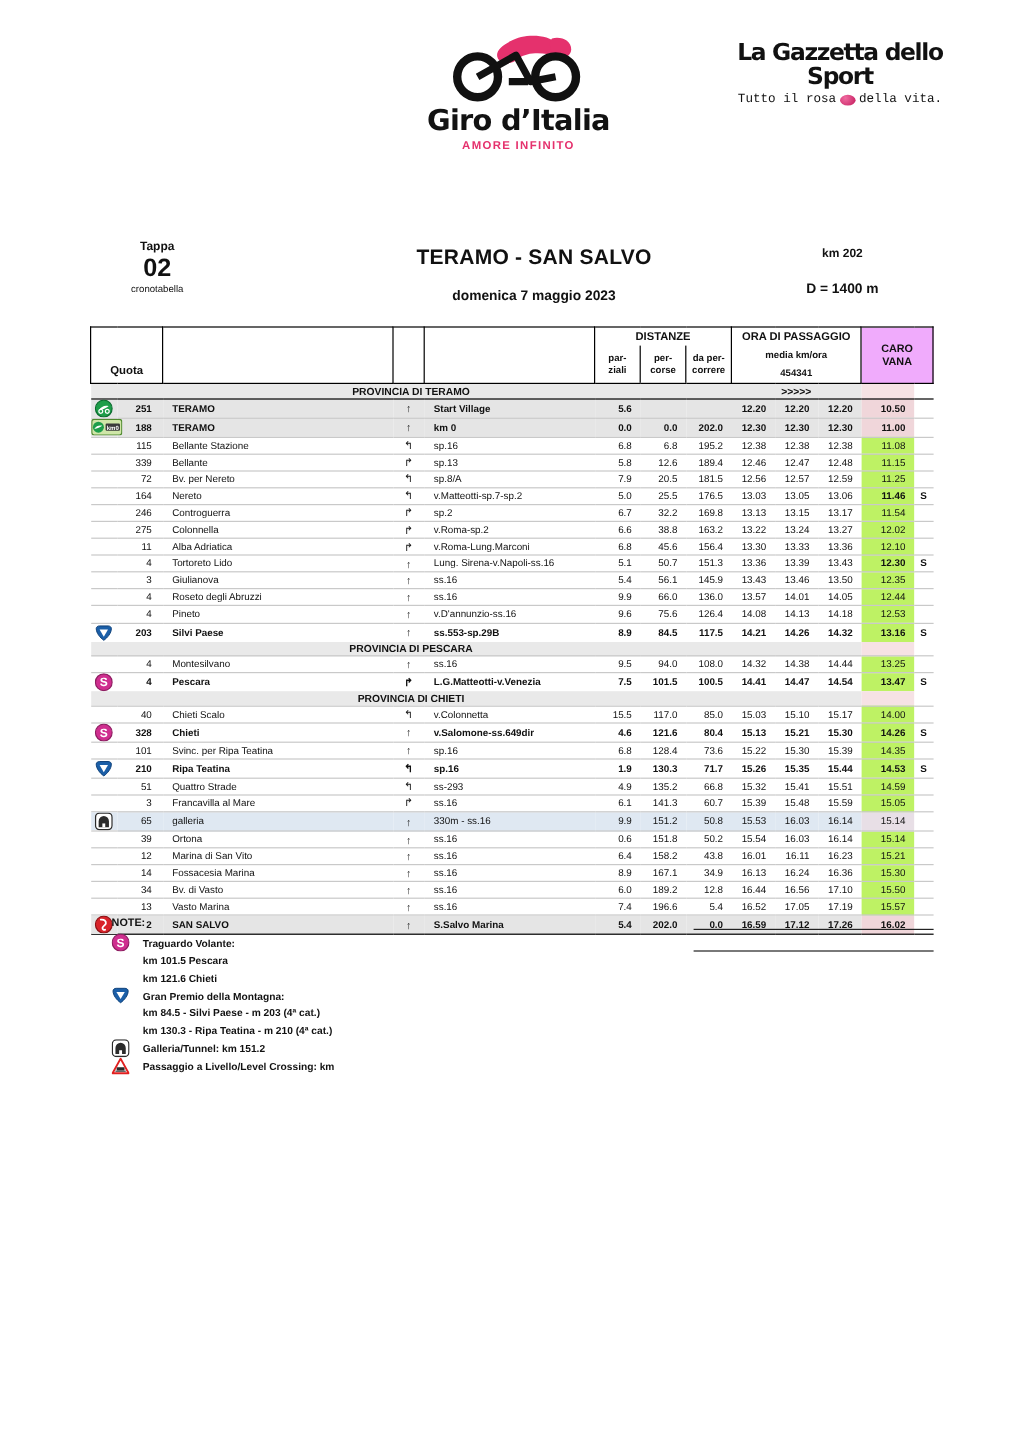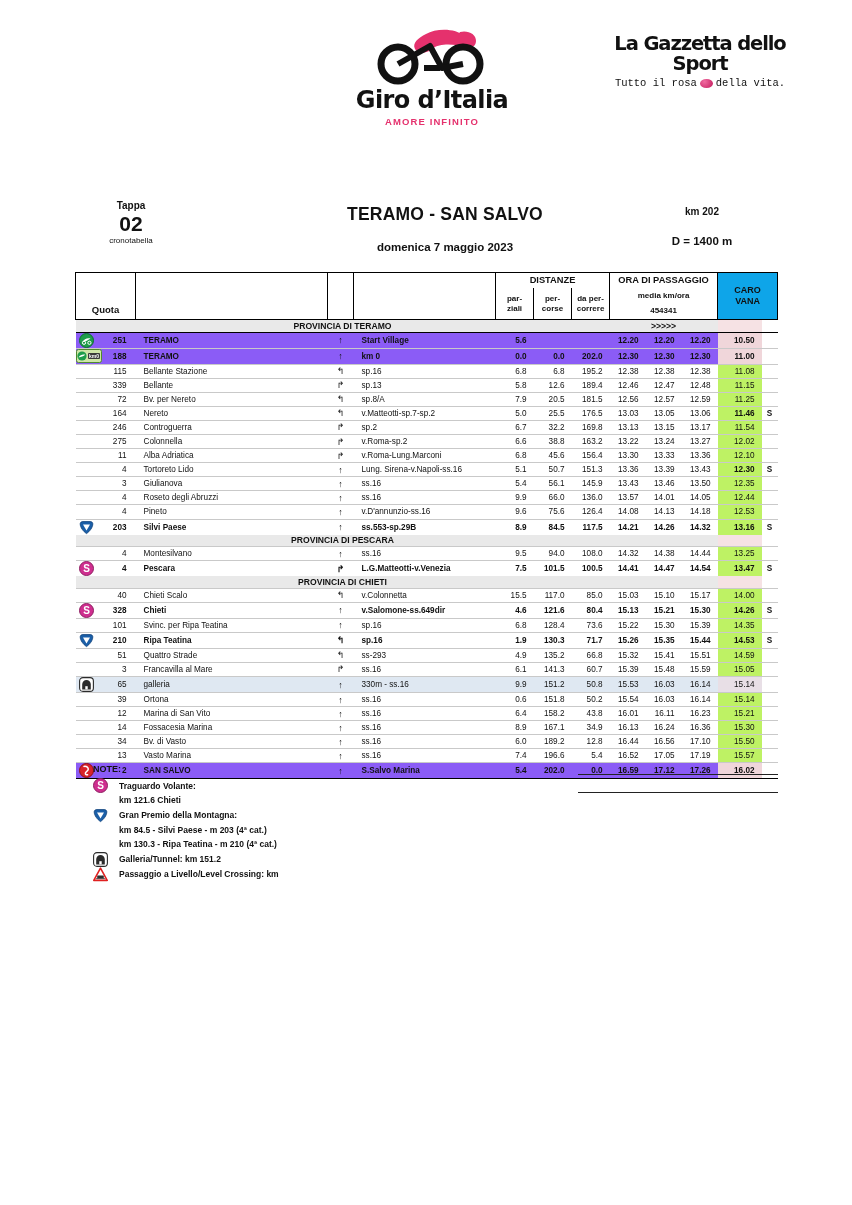--- a/index.html
+++ b/index.html
@@ -36,27 +36,27 @@
   .tbl{position:absolute;left:75px;top:272px;width:702px;border-collapse:collapse;table-layout:fixed;font-size:8.2px;color:#111;}
   .tbl td,.tbl th{padding:0;vertical-align:middle;}
 
   .thead td{border:1px solid #000;height:46px;font-weight:bold;text-align:center;font-size:9px;}
   .hq{font-weight:bold;font-size:9.5px;text-align:center;padding-top:26px;}
   .grp{font-weight:bold;font-size:9.3px;text-align:center;}
   .grp-top{height:15px;line-height:15px;}
   .grp-bot{display:flex;height:31px;}
   .grp-bot > div{flex:1;display:flex;flex-direction:column;justify-content:center;align-items:center;line-height:1.22;border-left:1px solid #000;font-size:8px;font-weight:bold;}
   .grp-bot > div:first-child{border-left:none;}
-  .cv-h{font-size:9px;font-weight:bold;line-height:1.25;text-align:center;background:#0ea5e9;}
+  .cv-h{font-size:9px;font-weight:bold;line-height:1.25;text-align:center;background:#f0abfc;}
 
   tr.rw td{border-top:1px solid #c9c9c9;height:13.1px;}
   tr.rw.first td{border-top:1px solid #000;}
   tr.prov td{height:11.5px;background:#e9e9e9;font-weight:bold;font-size:8.6px;text-align:center;}
   tr.prov td.cv{background:#f6e2e4;}
-  tr.rw.shade td{background:#8b5cf6;}
+  tr.rw.shade td{background:#e5e5e5;}
   tr.rw.shade td.cv{background:#f0d6da;}
   tr.rw.tunnel td{background:#dfe8f2;}
   tr.rw.tunnel td.cv{background:#e8dfe6;}
   tr.rw td.cv{background:#bef264;}
   tr.last td{border-bottom:1px solid #000;}
 
   td.icn{width:22px;text-align:center;position:relative;}
   td.quota{width:38px;text-align:right;padding-right:9px;}
   td.loc{width:192px;padding-left:8px;}
   td.arw{width:26px;text-align:center;font-size:9px;}
@@ -685,20 +685,21 @@
           <span class="ni">
             <span class="ico">
               <svg width="15" height="15" viewBox="0 0 15 15">
                 <circle cx="7.5" cy="7.5" r="7" fill="#cf2e8f" stroke="#8e1f62" stroke-width="1"></circle>
                 <text x="7.5" y="11" font-size="10" font-weight="bold" fill="#fff" text-anchor="middle" font-family="sans-serif">S</text>
               </svg>
             </span>
           </span>
           <span class="nx">Traguardo Volante:</span>
         </div>
+        <div class="nind">km 101.5   Pescara</div>
         <div class="nind">km 121.6   Chieti</div>
         <div class="nrow">
           <span class="ni">
             <span class="ico">
               <svg width="15" height="15" viewBox="0 0 15 15">
                 <path d="M1.2 3.8 C1.2 2.4, 2.4 1.6, 4 1.6 L11 1.6 C12.6 1.6, 13.8 2.4, 13.8 3.8 C13.8 7.6, 10.6 11.4, 7.5 13.6 C4.4 11.4, 1.2 7.6, 1.2 3.8 Z" fill="#1b5fa8" stroke="#0d3f77" stroke-width="0.8"></path>
                 <path d="M4 4.6 L11 4.6 L7.5 10.6 Z" fill="#fff"></path>
               </svg>
             </span>
           </span>

